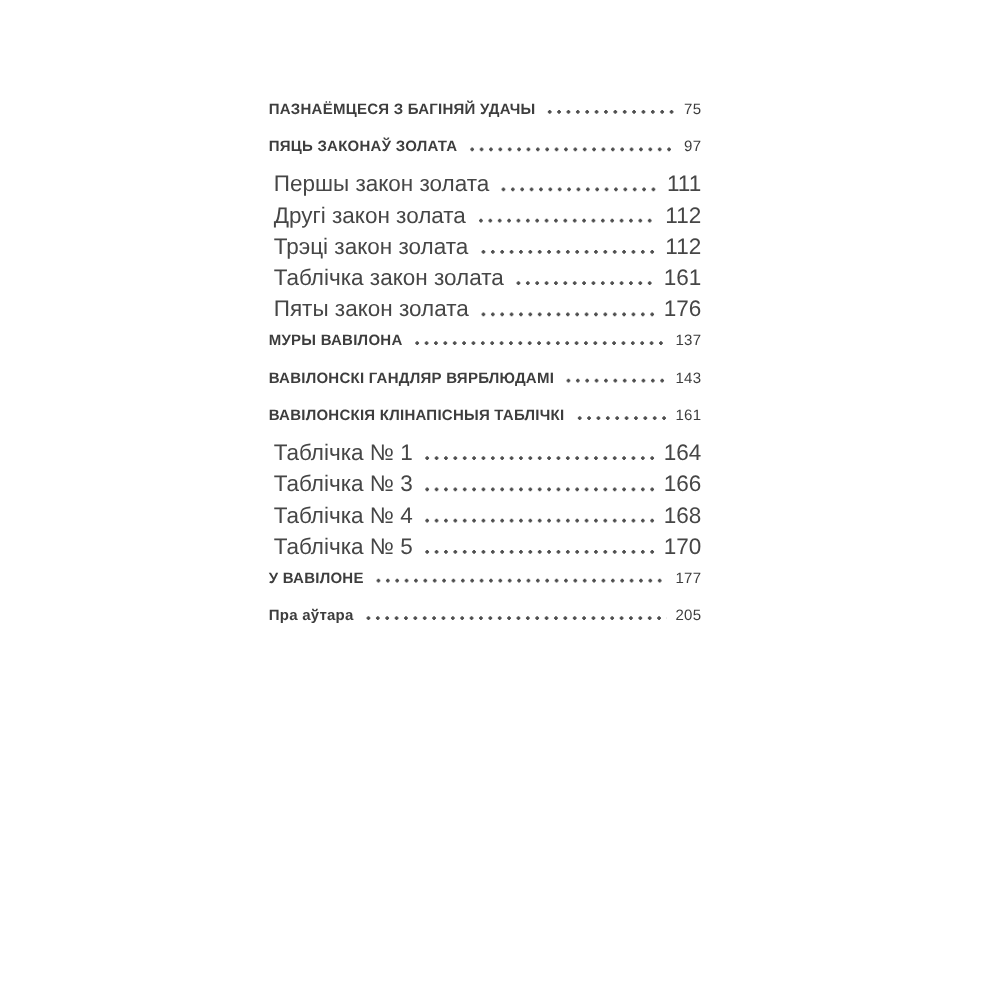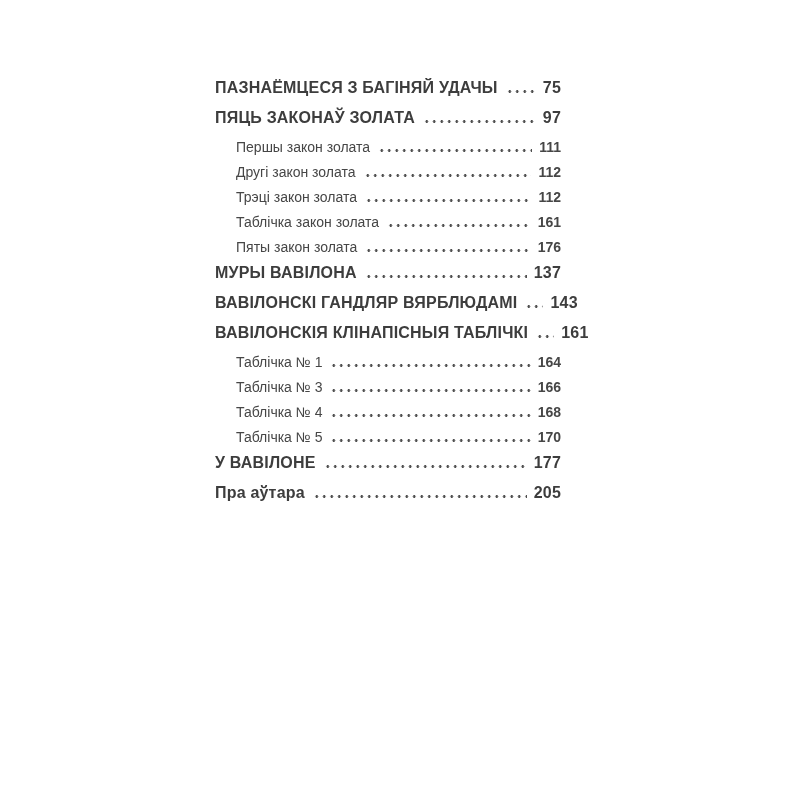--- a/index.html
+++ b/index.html
@@ -25,32 +25,32 @@
     left: 215px;
     top: 77px;
     width: 346px;
   }
   .row {
     display: flex;
     align-items: baseline;
   }
   .row.main {
     font-weight: 700;
-    font-size: 16px;
+    font-size: 12px;
     line-height: 21px;
     letter-spacing: 0.2px;
     color: var(--main-color, #3d3d3d);
     margin-bottom: 9px;
   }
   .row.sub {
     font-weight: 400;
-    font-size: 14px;
+    font-size: 18px;
     line-height: 20px;
     color: var(--sub-color, #464646);
-    margin-left: 21px;
+    margin-left: 4px;
     margin-bottom: 5px;
     text-align: center;
   }
   .row.cont-head {
     margin-bottom: 0;
   }
   .title {
     white-space: nowrap;
   }
   .leader {
@@ -58,21 +58,21 @@
     min-width: 18px;
     height: 3px;
     align-self: baseline;
     margin: 0 7px 0 8px;
     background-image: radial-gradient(circle, var(--dot-color, #4f4f4f) 1.25px, rgba(0,0,0,0) 1.55px);
     background-size: 7.5px 3px;
     background-repeat: repeat-x;
     background-position: left bottom;
   }
   .page-num {
-    font-weight: 700;
+    font-weight: 400;
     white-space: nowrap;
     color: var(--main-color, #3d3d3d);
   }
   .row.sub .page-num {
     color: var(--sub-color, #464646);
   }
 </style>
 </head>
 <body>
 

